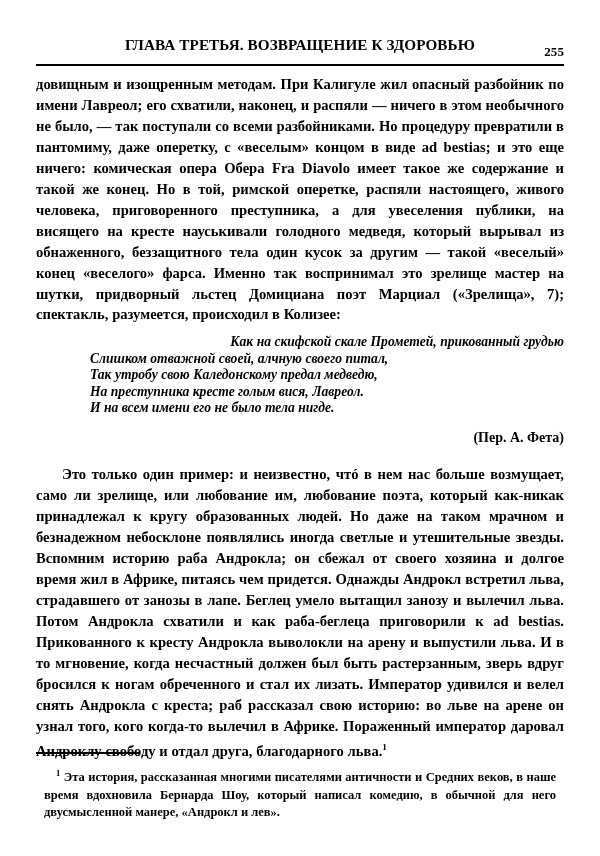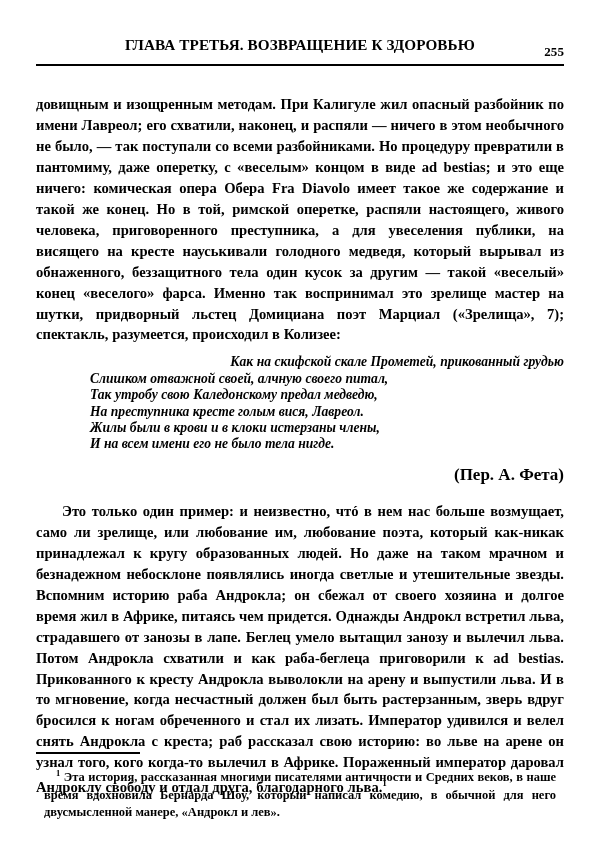--- a/index.html
+++ b/index.html
@@ -72,21 +72,20 @@
     font-size: 14.6px;
     line-height: 20.95px;
     text-align: justify;
     text-justify: inter-word;
     text-indent: 26px;
     hyphens: manual;
     word-spacing: 0.1px;
   }
   p.para.cont {
     text-indent: 0;
-    margin-top: 20px;
   }
 
   
   .verse {
     margin: 0;
     padding: 9px 0 0 54px;
     font-style: italic;
     font-weight: bold;
     font-size: 13.6px;
     line-height: 16.4px;
@@ -98,21 +97,21 @@
   .verse .vline.first {
     padding-left: 24px;
     text-align: right;
   }
 
   .attrib {
     margin: 0;
     padding-top: 14px;
     text-align: right;
     font-weight: bold;
-    font-size: 17px;
+    font-size: 14px;
     line-height: 16px;
   }
 
   .gap-after-attrib {
     height: 18px;
   }
 
   
   .footnote-block {
     position: absolute;
@@ -160,21 +159,20 @@
 
   <div class="body-col">
 
     <p class="para cont">довищным и изощренным методам. При Калигуле жил опасный разбойник по имени Лавреол; его схватили, наконец, и распяли — ничего в этом необычного не было, — так поступали со всеми разбойниками. Но процедуру превратили в пантомиму, даже оперетку, с «веселым» концом в виде ad bestias; и это еще ничего: комическая опера Обера Fra Diavolo имеет такое же содержание и такой же конец. Но в той, римской оперетке, распяли настоящего, живого человека, приговоренного преступника, а для увеселения публики, на висящего на кресте науськивали голодного медведя, который вырывал из обнаженного, беззащитного тела один кусок за другим — такой «веселый» конец «веселого» фарса. Именно так воспринимал это зрелище мастер на шутки, придворный льстец Домициана поэт Марциал («Зрелища», 7); спектакль, разумеется, происходил в Колизее:</p>
 
     <div class="verse">
       <span class="vline first">Как на скифской скале Прометей, прикованный грудью</span>
       <span class="vline">Слишком отважной своей, алчную своего питал,</span>
       <span class="vline">Так утробу свою Каледонскому предал медведю,</span>
       <span class="vline">На преступника кресте голым вися, Лавреол.</span>
-      <span class="vline">Жилы были в крови и в клоки истерзаны члены,</span>
       <span class="vline">И на всем имени его не было тела нигде.</span>
     </div>
 
     <p class="attrib">(Пер. А. Фета)</p>
 
     <div class="gap-after-attrib"></div>
 
     <p class="para"><span>Это только один пример: и неизвестно, чтó в нем нас больше возмущает, само ли зрелище, или любование им, любование поэта, который как-никак принадлежал к кругу образованных людей. Но даже на таком мрачном и безнадежном небосклоне появлялись иногда светлые и утешительные звезды. Вспомним историю раба Андрокла; он сбежал от своего хозяина и долгое время жил в Африке, питаясь чем придется. Однажды Андрокл встретил льва, страдавшего от занозы в лапе. Беглец умело вытащил занозу и вылечил льва. Потом Андрокла схватили и как раба-беглеца приговорили к ad bestias. Прикованного к кресту Андрокла выволокли на арену и выпустили льва. И в то мгновение, когда несчастный должен был быть растерзанным, зверь вдруг бросился к ногам обреченного и стал их лизать. Император удивился и велел снять Андрокла с креста; раб рассказал свою историю: во льве на арене он узнал того, кого когда-то вылечил в Африке. Пораженный император даровал Андроклу свободу и отдал друга, благодарного льва.</span><span class="fn-ref">1</span></p>
 
   </div>

